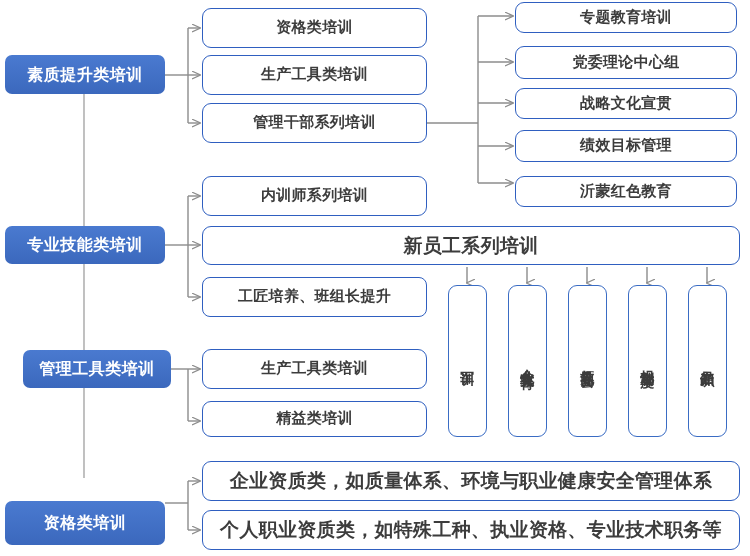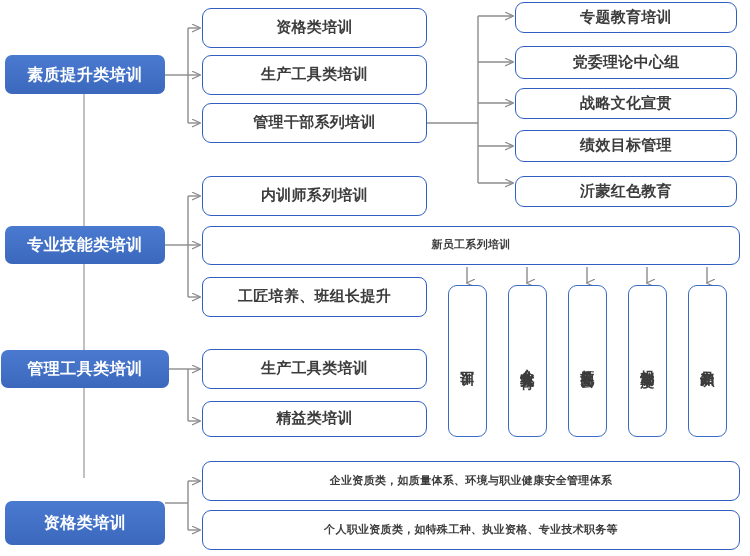--- a/index.html
+++ b/index.html
@@ -51,21 +51,21 @@
     font-size: 15px;
     display: flex;
     align-items: center;
     justify-content: center;
     box-sizing: border-box;
     text-align: center;
     line-height: 1.15;
     letter-spacing: 0.3px;
   }
   .box.wide {
-    font-size: 11px;
+    font-size: 19px;
   }
   
   .vbox {
     position: absolute;
     background: #ffffff;
     border: 1.5px solid #3a6cc4;
     border-radius: 9px;
     color: #3c3c3c;
     font-weight: bold;
     font-size: 14px;
@@ -141,21 +141,21 @@
       <path d="M188,481 L188,530"></path>
       <path d="M188,481 L200,481" marker-end="url(#arw)"></path>
       <path d="M188,530 L200,530" marker-end="url(#arw)"></path>
     </g>
   </svg>
 
   <div class="cat" style="left:5px;  top:55px;  width:160px; height:39px;">素质提升类培训</div>
 
   <div class="cat" style="left:5px;  top:226px; width:160px; height:38px;">专业技能类培训</div>
 
-  <div class="cat" style="left:1px;  top:350px; width:168px; height:38px;">管理工具类培训</div>
+  <div class="cat" style="left:23px;  top:350px; width:148px; height:38px;">管理工具类培训</div>
 
   <div class="cat" style="left:5px;  top:481px; width:160px; height:44px;margin-top:20px;">资格类培训</div>
 
   <div class="box" style="left:202px; top:8px;   width:225px; height:40px;">资格类培训</div>
 
   <div class="box" style="left:202px; top:55px;  width:225px; height:40px;">生产工具类培训</div>
 
   <div class="box" style="left:202px; top:103px; width:225px; height:40px;">管理干部系列培训</div>
 
   <div class="box" style="left:515px; top:2px;   width:222px; height:31px;">专题教育培训</div>

